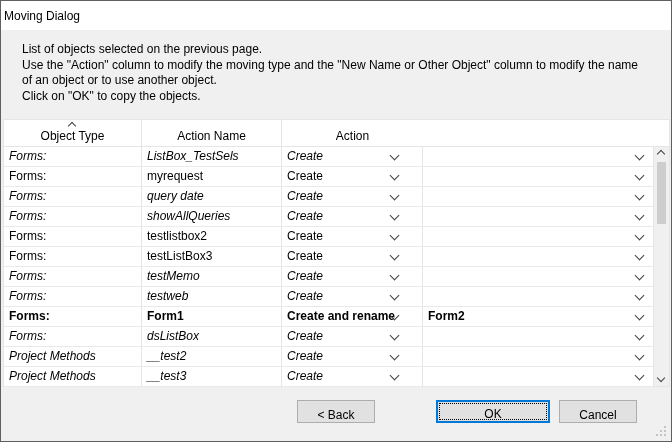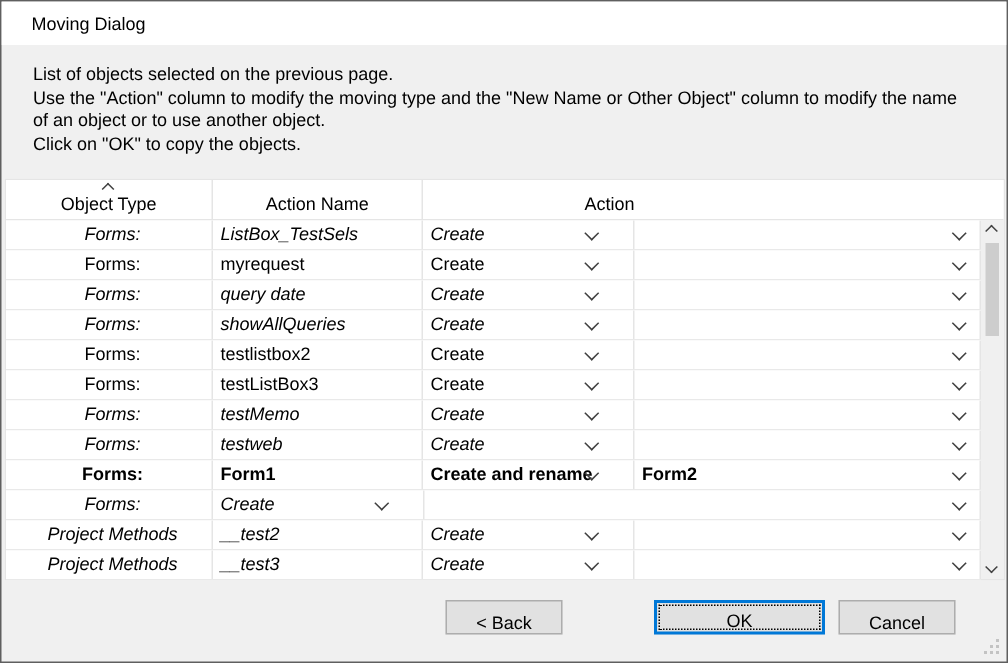--- a/index.html
+++ b/index.html
@@ -3,34 +3,34 @@
 <meta charset="utf-8">
 <style>
   * { margin:0; padding:0; box-sizing:border-box; }
   html,body { width:672px; height:442px; overflow:hidden; }
   body { font-family:"Liberation Sans", sans-serif; font-size:12px; color:#000; }
 
   .dialog { position:absolute; left:0; top:0; width:672px; height:442px;
             border:1px solid #5f5f5f; background:#f0f0f0; overflow:hidden; }
 
   .titlebar { position:absolute; left:0; top:0; width:100%; height:29px;
-              background:#ffffff; display:flex; align-items:center; padding-left:20px; }
+              background:#ffffff; display:flex; align-items:center; padding-left:3px; }
 
   .instructions { position:absolute; left:21px; top:41px; line-height:15.5px; white-space:nowrap; }
 
   
   .table { position:absolute; left:2px; top:118px; width:667px; height:268px;
            background:#ffffff; border:1px solid #e5e5e5; }
 
   .thead { position:absolute; left:0; top:0; width:100%; height:27px;
            display:flex; border-bottom:1px solid #e5e5e5; background:#fff; }
   .hcell { display:flex; align-items:flex-end; justify-content:center;
            padding-bottom:3px; position:relative; border-right:1px solid #e5e5e5; }
   .hcell:last-child { border-right:none; }
-  .w1 { width:138px;text-align:center; } .w2 { width:140px; } .w3 { width:141px;justify-content:flex-end; } .w4 { flex:1; }
+  .w1 { width:138px; } .w2 { width:140px; } .w3 { width:141px; } .w4 { flex:1; }
 
   .tbody { position:absolute; left:0; top:27px; right:15px; }
   .row { height:20px; display:flex; border-bottom:1px solid #e9e9e9; background:#fff; }
   .cell { line-height:19px; padding-left:5px; border-right:1px solid #e5e5e5;
           position:relative; overflow:hidden; white-space:nowrap; }
   .row .w4 { border-right:1px solid #e5e5e5; }
   .row.italic { font-style:italic; }
   .row.bold { font-weight:700; }
 
   
@@ -215,20 +215,21 @@
       <span class="chev-down chev-action"></span>
     </div>
     <div class="cell w4">
       <span>Form2</span>
       <span class="chev-down chev-newname"></span>
     </div>
   </div>
 
   <div class="row italic">
     <div class="cell w1">Forms:</div>
+    <div class="cell w2">dsListBox</div>
     <div class="cell w3">
       <span>Create</span>
       <span class="chev-down chev-action"></span>
     </div>
     <div class="cell w4">
       <span></span>
       <span class="chev-down chev-newname"></span>
     </div>
   </div>
 

